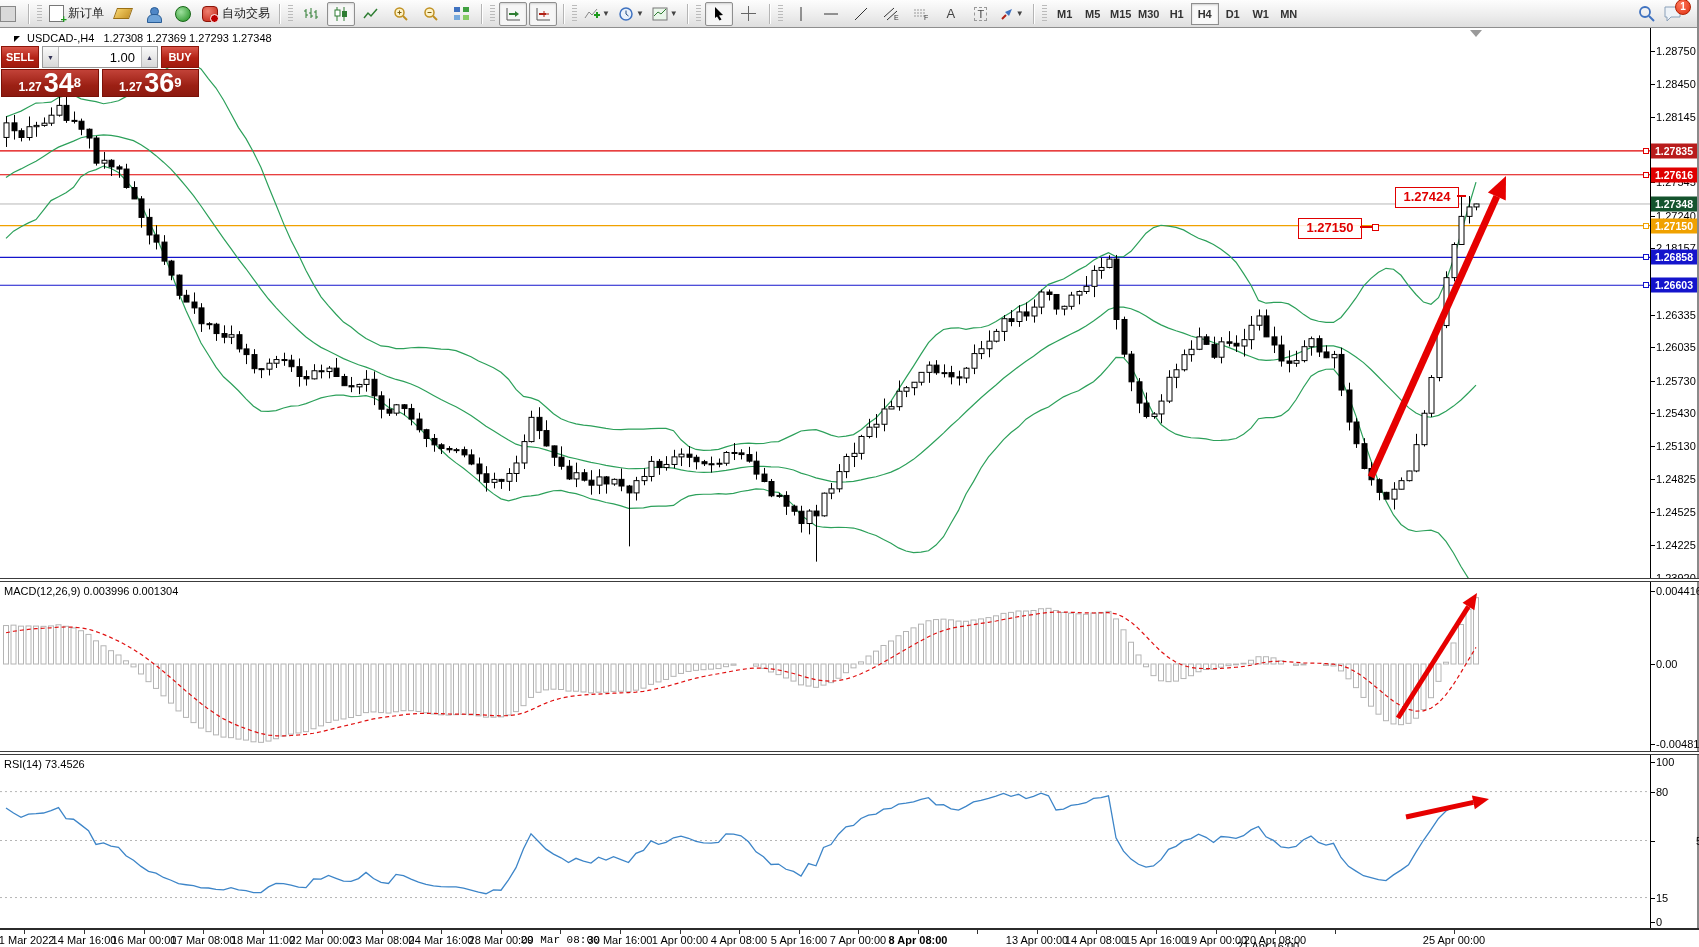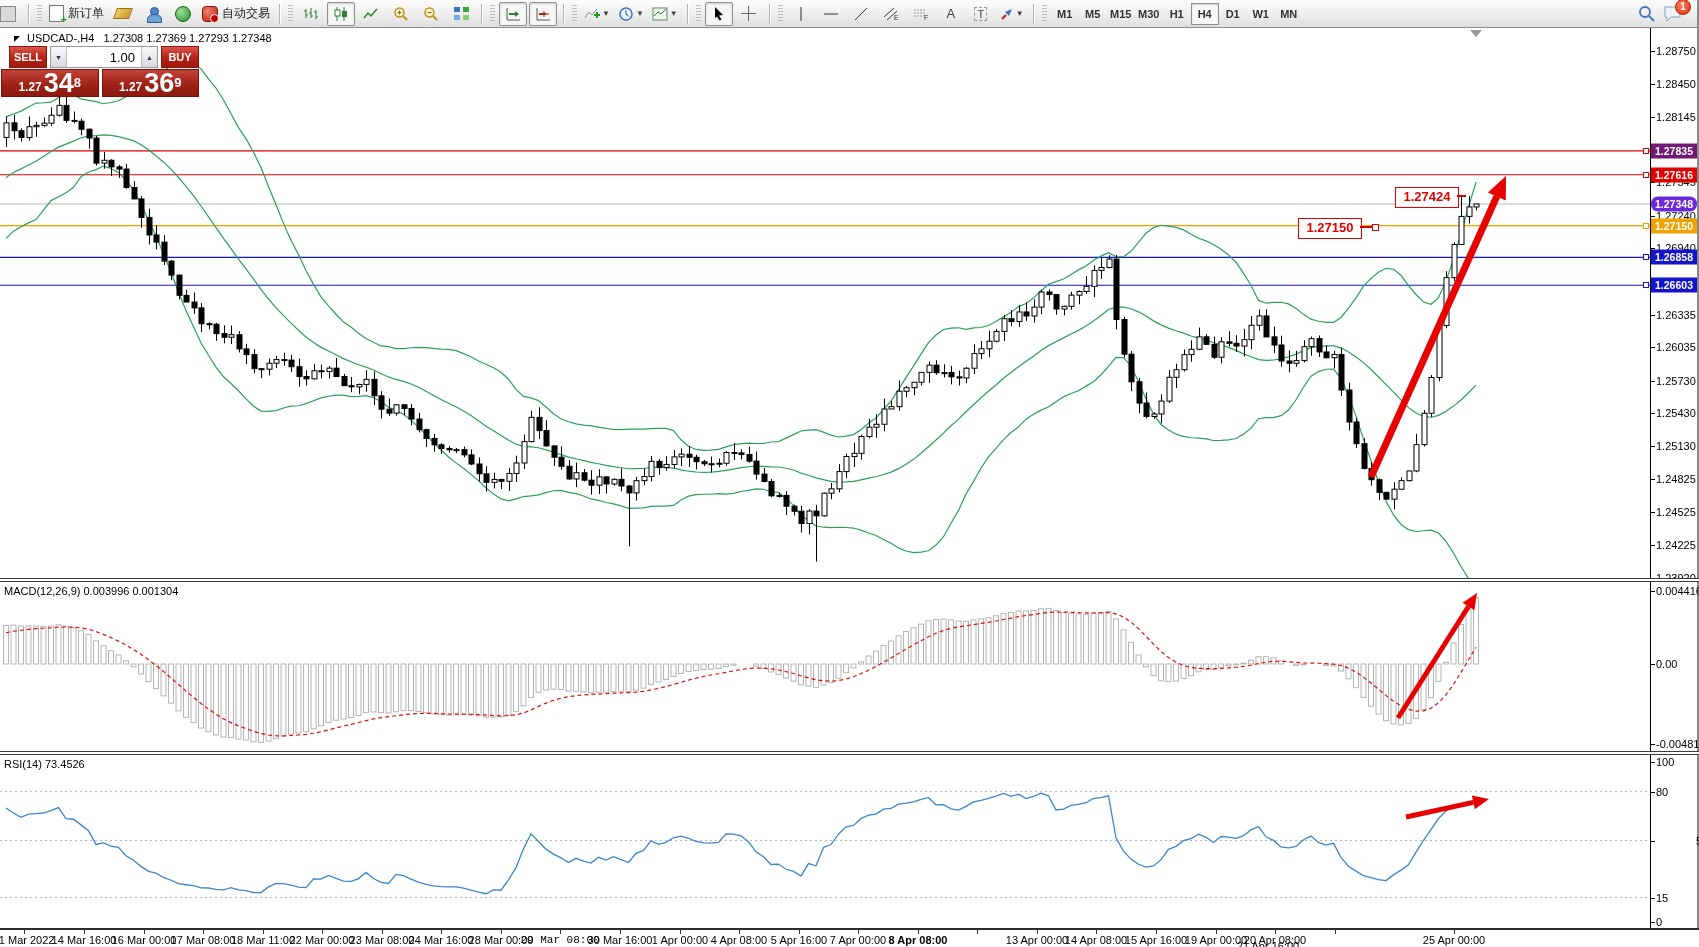--- a/index.html
+++ b/index.html
@@ -37,21 +37,21 @@
   .time-label{position:absolute;top:4px;font-size:11px;color:#000;transform:translateX(-50%);white-space:nowrap;}
   .time-tick{position:absolute;top:0;width:1px;height:4px;background:#333;}
   .anno-box{position:absolute;border:1px solid #e00000;color:#e00000;background:rgba(255,255,255,.85);
     font-size:13px;font-weight:bold;text-align:center;z-index:8;line-height:17px;}
   .anno-tail{position:absolute;height:2px;background:#e00000;z-index:8;}
   .anno-tail-sq{position:absolute;width:5px;height:5px;border:1px solid #e00000;background:#fff;z-index:8;}
   #shift-marker{position:absolute;width:0;height:0;border-left:6px solid transparent;border-right:6px solid transparent;
     border-top:7px solid #9a9a9a;z-index:4;}
   
   #trade-panel{position:absolute;left:1px;top:46px;width:198px;z-index:9;font-family:"Liberation Sans",sans-serif;}
-  #tp-row1{display:flex;height:22px;align-items:stretch;margin-left:8px;}
+  #tp-row1{display:flex;height:22px;align-items:stretch;}
   .tp-btn{width:36px;background:linear-gradient(#d9564a,#b32215 55%,#a01a0e);border:1px solid #8c150a;color:#fff;
     font-size:11px;font-weight:bold;display:flex;align-items:center;justify-content:center;}
   #tp-vol{flex:1;display:flex;border:1px solid #9a9a9a;background:#fff;margin:0 3px;}
   .spin{width:15px;background:linear-gradient(#fafafa,#d8d8d8);border-right:1px solid #bbb;display:flex;align-items:center;justify-content:center;font-size:7px;color:#335;}
   .spin.right{border-right:none;border-left:1px solid #bbb;}
   #vol-val{flex:1;font-size:13px;display:flex;align-items:center;justify-content:flex-end;padding-right:6px;color:#000;}
   #tp-row2{display:flex;height:28px;margin-top:1px;justify-content:center;}
   .quote{flex:1;background:linear-gradient(#c24238,#9c2014 60%,#8c1a10);border:1px solid #7a1208;color:#fff;
     display:flex;align-items:flex-end;justify-content:center;padding-bottom:1px;}
   .quote+.quote{margin-left:3px;}
@@ -921,44 +921,44 @@
       <div class="tick-label" style="top: 51px;">1.28750</div>
       <div class="tick-mark" style="top: 83.733px;"></div>
       <div class="tick-label" style="top: 83.733px;">1.28450</div>
       <div class="tick-mark" style="top: 117.012px;"></div>
       <div class="tick-label" style="top: 117.012px;">1.28145</div>
       <div class="tick-mark" style="top: 182.478px;"></div>
       <div class="tick-label" style="top: 182.478px;">1.27545</div>
       <div class="tick-mark" style="top: 215.756px;"></div>
       <div class="tick-label" style="top: 215.756px;">1.27240</div>
       <div class="tick-mark" style="top: 248.489px;"></div>
-      <div class="tick-label" style="top: 248.489px;">1.26940</div>
+      <div class="tick-label" style="top: 248.489px;">2.18157</div>
       <div class="tick-mark" style="top: 314.501px;"></div>
       <div class="tick-label" style="top: 314.501px;">1.26335</div>
       <div class="tick-mark" style="top: 347.234px;"></div>
       <div class="tick-label" style="top: 347.234px;">1.26035</div>
       <div class="tick-mark" style="top: 380.512px;"></div>
       <div class="tick-label" style="top: 380.512px;">1.25730</div>
       <div class="tick-mark" style="top: 413.245px;"></div>
       <div class="tick-label" style="top: 413.245px;">1.25430</div>
       <div class="tick-mark" style="top: 445.978px;"></div>
       <div class="tick-label" style="top: 445.978px;">1.25130</div>
       <div class="tick-mark" style="top: 479.257px;"></div>
       <div class="tick-label" style="top: 479.257px;">1.24825</div>
       <div class="tick-mark" style="top: 511.99px;"></div>
       <div class="tick-label" style="top: 511.99px;">1.24525</div>
       <div class="tick-mark" style="top: 544.723px;"></div>
       <div class="tick-label" style="top: 544.723px;">1.24225</div>
       <div class="tick-mark" style="top: 578.001px;"></div>
       <div class="tick-label" style="top: 578.001px;">1.23920</div>
-      <div class="chip" style="top: 150.836px; background: #701a75;">1.27835</div>
+      <div class="chip" style="top: 150.836px; background: #b91c1c;">1.27835</div>
       <div class="chip-sq" style="top: 150.836px; border: 1px solid rgb(224, 0, 0);"></div>
       <div class="chip" style="top: 174.731px; background: rgb(224, 0, 0);">1.27616</div>
       <div class="chip-sq" style="top: 174.731px; border: 1px solid rgb(224, 0, 0);"></div>
-      <div class="chip" style="top: 203.972px; background: #6d28d9; border-radius: 7px;">1.27348</div>
+      <div class="chip" style="top: 203.972px; background: #14532d;">1.27348</div>
       <div class="chip" style="top: 225.576px; background: rgb(240, 161, 0);">1.27150</div>
       <div class="chip-sq" style="top: 225.576px; border: 1px solid rgb(240, 161, 0);"></div>
       <div class="chip" style="top: 257.436px; background: rgb(20, 20, 204);">1.26858</div>
       <div class="chip-sq" style="top: 257.436px; border: 1px solid rgb(20, 20, 204);"></div>
       <div class="chip" style="top: 285.259px; background: rgb(20, 20, 204);">1.26603</div>
       <div class="chip-sq" style="top: 285.259px; border: 1px solid rgb(20, 20, 204);"></div>
       <div class="tick-mark" style="top: 590.694px;"></div>
       <div class="tick-label" style="top: 590.694px;">0.004416</div>
       <div class="tick-mark" style="top: 664px;"></div>
       <div class="tick-label" style="top: 664px;">0.00</div>

